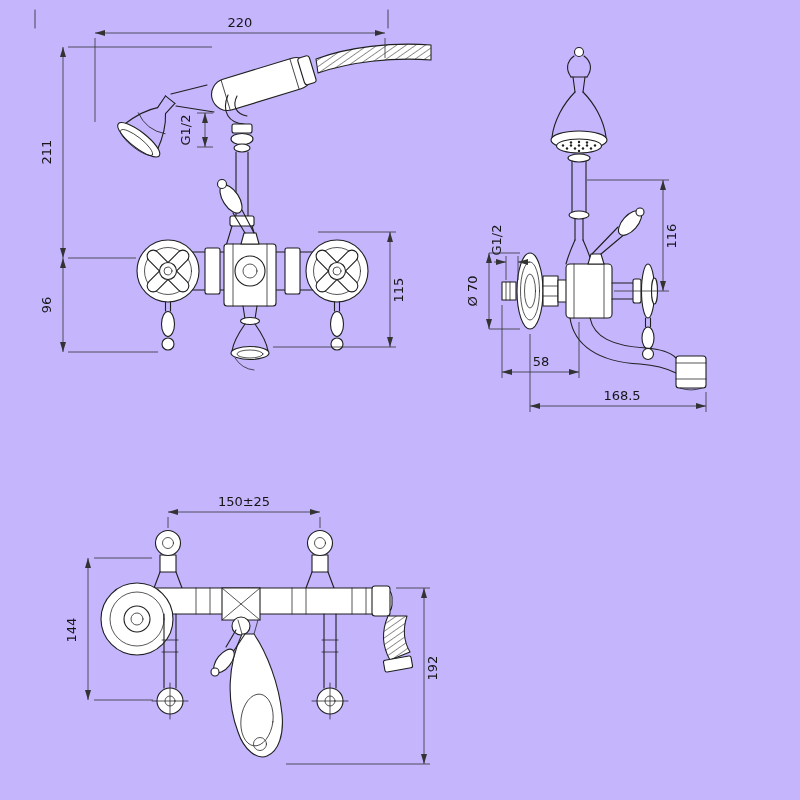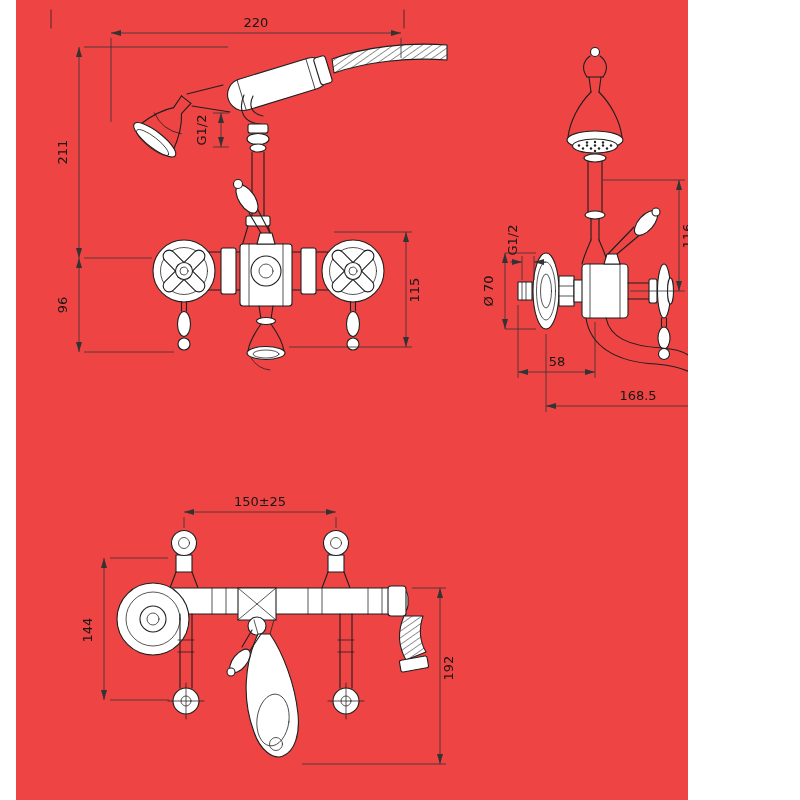--- a/index.html
+++ b/index.html
@@ -1,17 +1,17 @@
 <!DOCTYPE html>
 <html><head>
 <meta charset="utf-8">
 <style>
   html,body{margin:0;padding:0;background:#ffffff;}
-  .sheet{width:672px;height:800px;background:#ef4444;position:relative;overflow:hidden;
-         font-family:"DejaVu Sans", sans-serif;margin-left:16px;}
+  .sheet{width:800px;height:800px;background:#c4b5fd;position:relative;overflow:hidden;
+         font-family:"DejaVu Sans", sans-serif;}
   svg{display:block;}
   .ln{fill:none;stroke:#1f1f1f;stroke-width:1.1;stroke-linecap:round;stroke-linejoin:round;}
   .lnf{fill:#ffffff;stroke:#1f1f1f;stroke-width:1.1;stroke-linejoin:round;}
   .lt{fill:none;stroke:#1f1f1f;stroke-width:0.75;stroke-linecap:round;}
   .lh{stroke:#1f1f1f;stroke-width:1.05;stroke-linejoin:round;}
   .dim{fill:none;stroke:#333333;stroke-width:0.8;}
   .dt{font-family:"DejaVu Sans", sans-serif;font-size:13px;fill:#161616;text-anchor:middle;}
   .dot{fill:#1f1f1f;stroke:none;}
 </style>
 </head>

